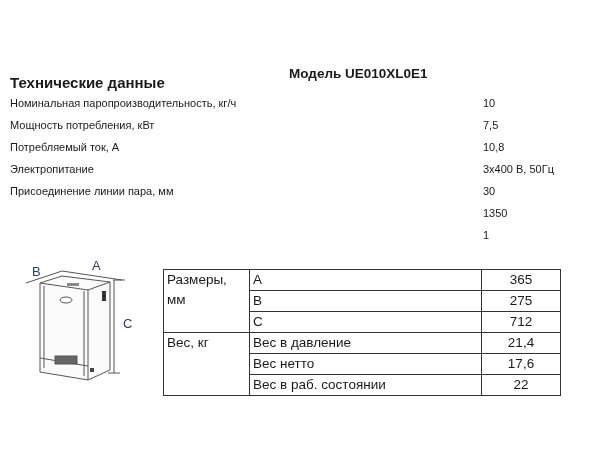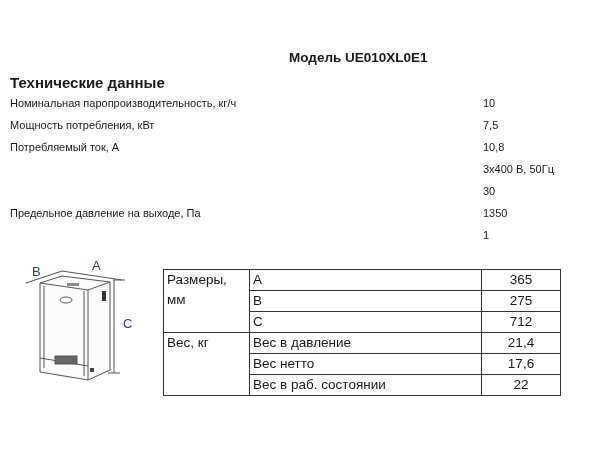--- a/index.html
+++ b/index.html
@@ -1,18 +1,18 @@
 <!DOCTYPE html>
 <html><head>
 <meta charset="utf-8">
 <style>
   html, body { margin:0; padding:0; background:#ffffff; }
   body { width:600px; height:449px; position:relative; overflow:hidden;
          font-family:"Liberation Sans", "DejaVu Sans", sans-serif; color:#1a1a1a; }
-  .model { position:absolute; left:289px; top:50px; font-size:13.5px; font-weight:bold; }
+  .model { position:absolute; left:289px; top:66px; font-size:13.5px; font-weight:bold; }
   .section { position:absolute; left:10px; top:74px; font-size:15px; font-weight:bold; }
   .spec-row { position:absolute; left:10px; width:580px; height:22px; font-size:11px; }
   .spec-row .lbl { position:absolute; left:0; top:0; white-space:nowrap; }
   .spec-row .val { position:absolute; left:473px; top:0; white-space:nowrap; }
   .diagram { position:absolute; left:10px; top:258px; width:145px; height:140px; }
   table.dims { position:absolute; left:163px; top:269px; border-collapse:collapse;
                font-size:13.5px; }
   table.dims td { border:1.5px solid #333; height:20px; padding:0 3px; line-height:20px; }
   td.c1 { width:79px; vertical-align:top; }
   td.c2 { width:225px; }
@@ -30,27 +30,28 @@
 </div>
 <div class="spec-row" style="top:119px">
   <span class="lbl">Мощность потребления, кВт</span>
   <span class="val">7,5</span>
 </div>
 <div class="spec-row" style="top:141px">
   <span class="lbl">Потребляемый ток, А</span>
   <span class="val">10,8</span>
 </div>
 <div class="spec-row" style="top:163px">
+  <span class="lbl">Электропитание</span>
   <span class="val">3x400 В, 50Гц</span>
 </div>
 <div class="spec-row" style="top:185px">
+  <span class="lbl">Присоединение линии пара, мм</span>
   <span class="val">30</span>
 </div>
 <div class="spec-row" style="top:207px">
-  <span class="lbl">Предельное давление на выходе, Па</span>
   <span class="val">1350</span>
 </div>
 <div class="spec-row" style="top:229px">
   <span class="val">1</span>
 </div>
 
 <div class="diagram">
   <svg width="145" height="140" viewBox="0 0 145 140">
     <g fill="none" stroke="#555" stroke-width="1">
 

